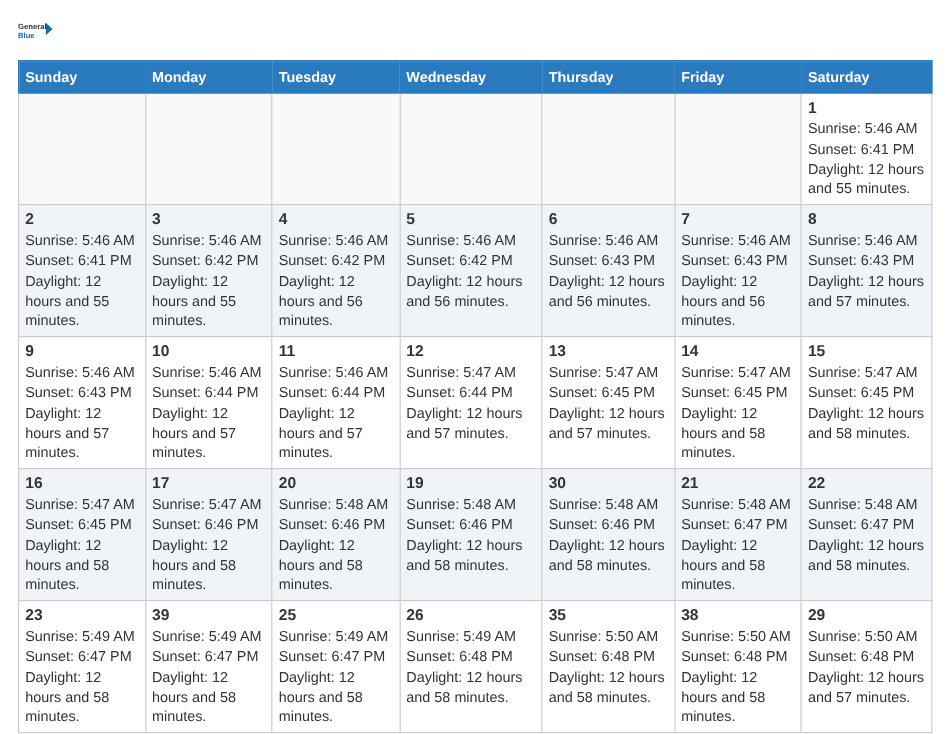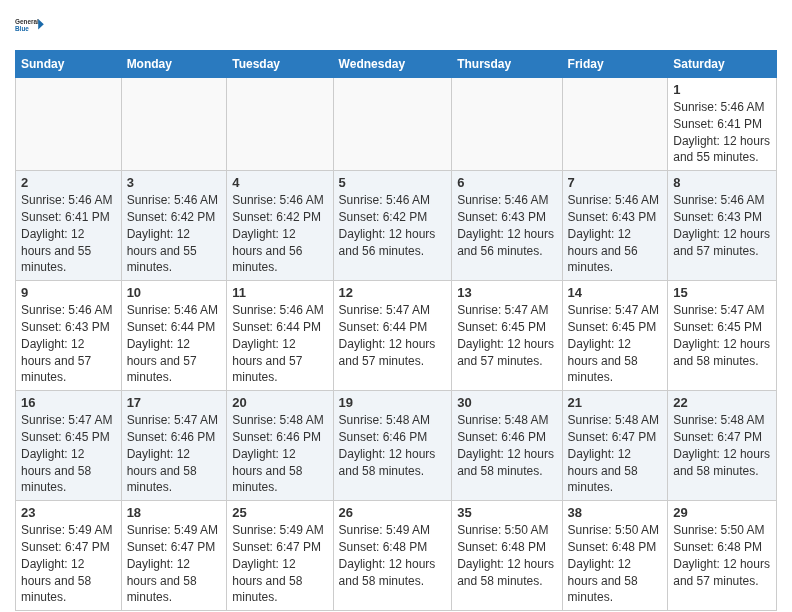--- a/index.html
+++ b/index.html
@@ -214,21 +214,21 @@
           <span class="day-num">22</span>
           <div class="day-info">Sunrise: 5:48 AM<br>Sunset: 6:47 PM<br>Daylight: 12 hours and 58 minutes.</div>
         </td>
       </tr>
       <tr>
         <td>
           <span class="day-num">23</span>
           <div class="day-info">Sunrise: 5:49 AM<br>Sunset: 6:47 PM<br>Daylight: 12 hours and 58 minutes.</div>
         </td>
         <td>
-          <span class="day-num">18</span>
+          <span class="day-num">39</span>
           <div class="day-info">Sunrise: 5:49 AM<br>Sunset: 6:47 PM<br>Daylight: 12 hours and 58 minutes.</div>
         </td>
         <td>
           <span class="day-num">25</span>
           <div class="day-info">Sunrise: 5:49 AM<br>Sunset: 6:47 PM<br>Daylight: 12 hours and 58 minutes.</div>
         </td>
         <td>
           <span class="day-num">26</span>
           <div class="day-info">Sunrise: 5:49 AM<br>Sunset: 6:48 PM<br>Daylight: 12 hours and 58 minutes.</div>
         </td>

